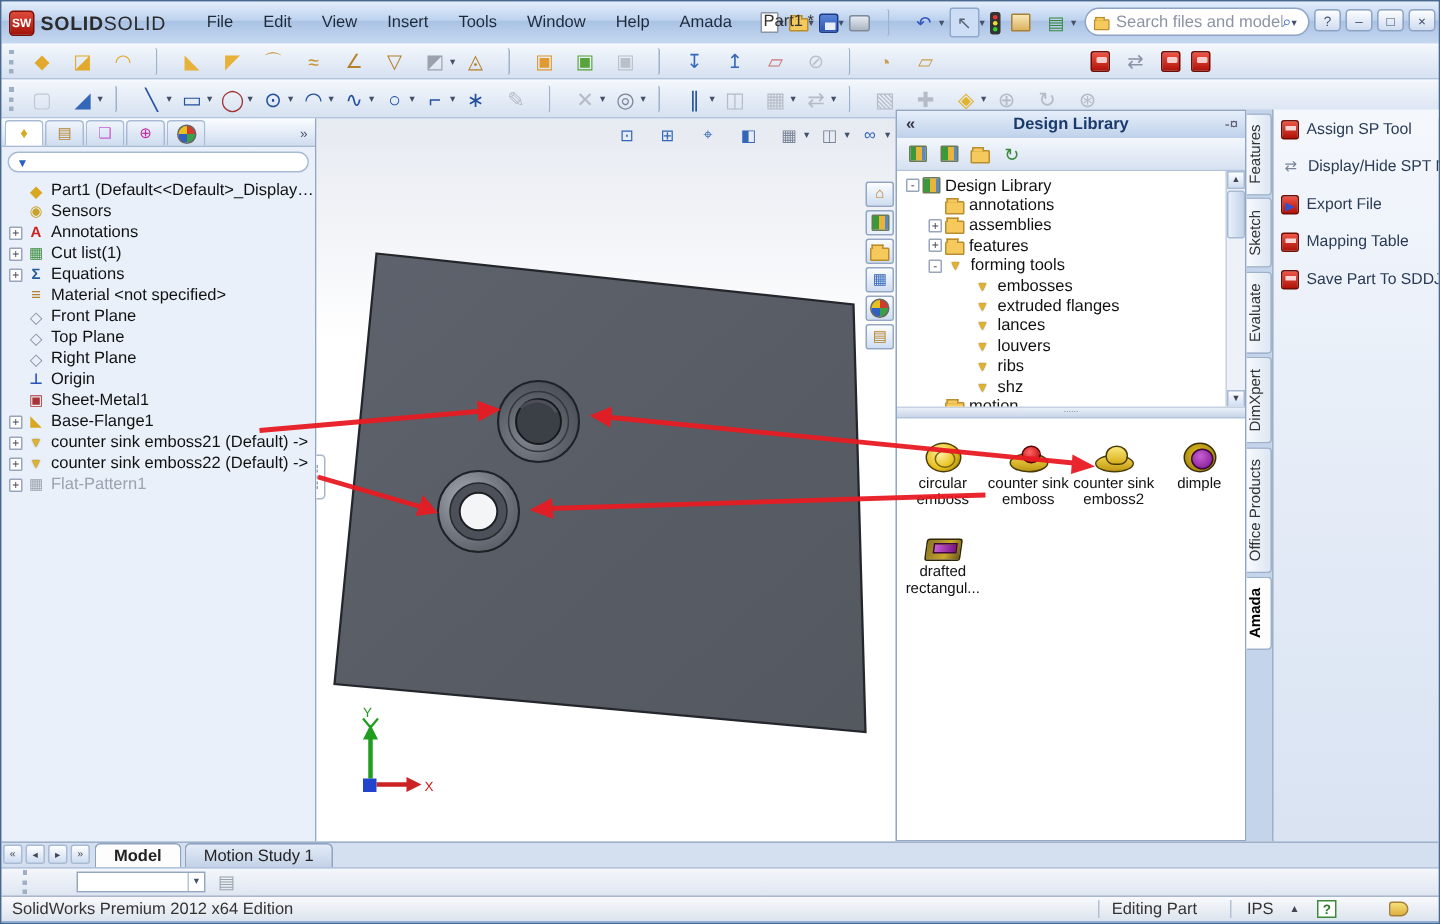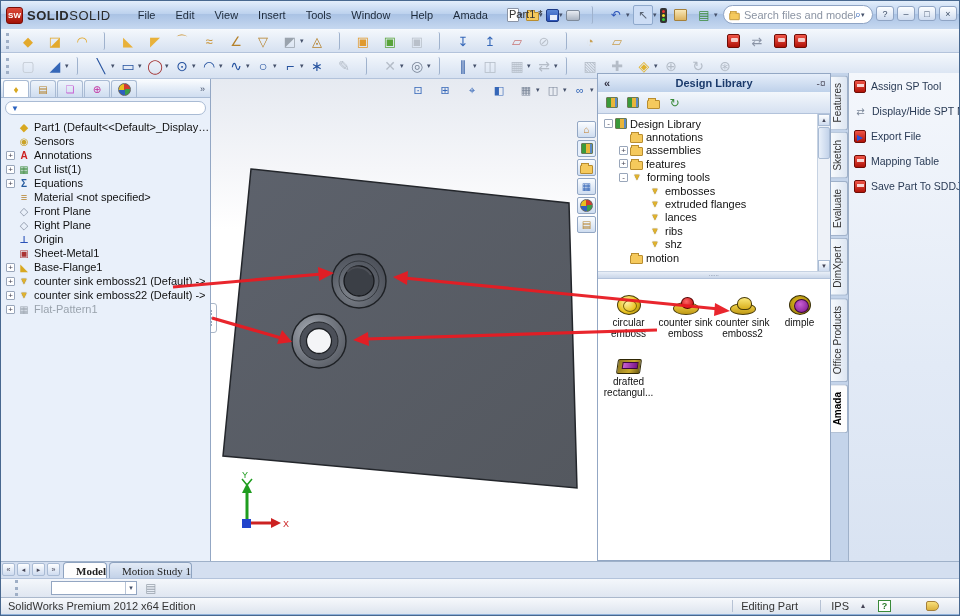--- a/index.html
+++ b/index.html
@@ -133,21 +133,21 @@
   .cmd-red{width:12px;height:13px;background:linear-gradient(#ef5548,#b01208);border:1px solid #6e0c05;border-radius:2px;position:relative;}
   .cmd-red::after{content:"";position:absolute;left:2px;top:3px;width:7px;height:3px;background:rgba(255,255,255,.8);}
   .cmd-swap{width:13px;height:13px;color:#7a8698;font-size:10px;text-align:center;line-height:13px;}
   .cmd-swap::after{content:"⇄";}
   .cmd-export{width:12px;height:13px;background:linear-gradient(#ef5548,#b01208);border:1px solid #6e0c05;border-radius:2px;position:relative;}
   .cmd-export::after{content:"";position:absolute;left:2px;top:4px;width:0;height:0;border-left:6px solid #2a52d8;border-top:3px solid transparent;border-bottom:3px solid transparent;}
 
   
   #tabstrip{position:absolute;left:0;top:560px;width:960px;height:17px;background:#d4dff0;border-top:1px solid #9fb1c9;display:flex;align-items:flex-end;}
   .navbtn{width:13px;height:13px;margin:0 1px 1px 1px;background:linear-gradient(#fdfeff,#cfdcf0);border:1px solid #a9bbd4;font-size:7px;color:#445;display:flex;align-items:center;justify-content:center;border-radius:2px;}
-  .btab{height:16px;padding:1px 0 0 12px;font-size:11px;color:#222;background:linear-gradient(#e3ebf6,#c3d2e8);border:1px solid #8ea3c0;border-bottom:none;border-radius:4px 4px 0 0;margin-left:2px;display:flex;align-items:center;font-family:Liberation Serif, serif;}
+  .btab{height:16px;padding:1px 12px 0 12px;font-size:11px;color:#222;background:linear-gradient(#e3ebf6,#c3d2e8);border:1px solid #8ea3c0;border-bottom:none;border-radius:4px 4px 0 0;margin-left:2px;display:flex;align-items:center;}
   .btab.active{background:#fdfdfd;font-weight:bold;}
   #motionbar{position:absolute;left:0;top:577px;width:960px;height:19px;background:linear-gradient(#f4f7fb,#dfe6f1);border-top:1px solid #b3c3db;display:flex;align-items:center;}
   #motion-combo{width:86px;height:14px;background:#fff;border:1px solid #93a6c2;margin-left:24px;display:flex;align-items:center;justify-content:flex-end;}
   #motion-combo .caret{border-left:1px solid #b8c4d6;height:12px;line-height:12px;text-align:center;width:11px;}
   #statusbar{position:absolute;left:0;top:596px;width:960px;height:17px;background:linear-gradient(#f7f9fc,#dde4ee);border-top:1px solid #aab8cc;font-size:11px;color:#333;}
   #status-left{position:absolute;left:7px;top:2px;}
   .status-sep{position:absolute;top:2px;width:1px;height:12px;background:#b6c2d4;}
   #status-editing{position:absolute;right:163px;top:2px;}
   #status-units{position:absolute;right:112px;top:2px;}
   #status-caret{position:absolute;right:96px;top:3px;font-size:8px;color:#445;}
@@ -474,20 +474,25 @@
           <span class="ti ic-material"></span>
           <span class="tlabel">Material &lt;not specified&gt;</span>
         </div>
 
         <div class="trow lvl1">
           <span class="exp" style="visibility: hidden;"></span>
           <span class="ti ic-plane"></span>
           <span class="tlabel">Front Plane</span>
         </div>
 
+        <div class="trow lvl1">
+          <span class="exp" style="visibility: hidden;"></span>
+          <span class="ti ic-plane"></span>
+          <span class="tlabel">Top Plane</span>
+        </div>
 
         <div class="trow lvl1">
           <span class="exp" style="visibility: hidden;"></span>
           <span class="ti ic-plane"></span>
           <span class="tlabel">Right Plane</span>
         </div>
 
         <div class="trow lvl1">
           <span class="exp" style="visibility: hidden;"></span>
           <span class="ti ic-origin"></span>
@@ -692,20 +697,25 @@
             <span class="ti ic-ftool"></span>
             <span class="tlabel">extruded flanges</span>
           </div>
 
           <div class="dlrow lvl2">
             <span class="exp" style="visibility: hidden;"></span>
             <span class="ti ic-ftool"></span>
             <span class="tlabel">lances</span>
           </div>
 
+          <div class="dlrow lvl2">
+            <span class="exp" style="visibility: hidden;"></span>
+            <span class="ti ic-ftool"></span>
+            <span class="tlabel">louvers</span>
+          </div>
 
           <div class="dlrow lvl2">
             <span class="exp" style="visibility: hidden;"></span>
             <span class="ti ic-ftool"></span>
             <span class="tlabel">ribs</span>
           </div>
 
           <div class="dlrow lvl2">
             <span class="exp" style="visibility: hidden;"></span>
             <span class="ti ic-ftool"></span>

